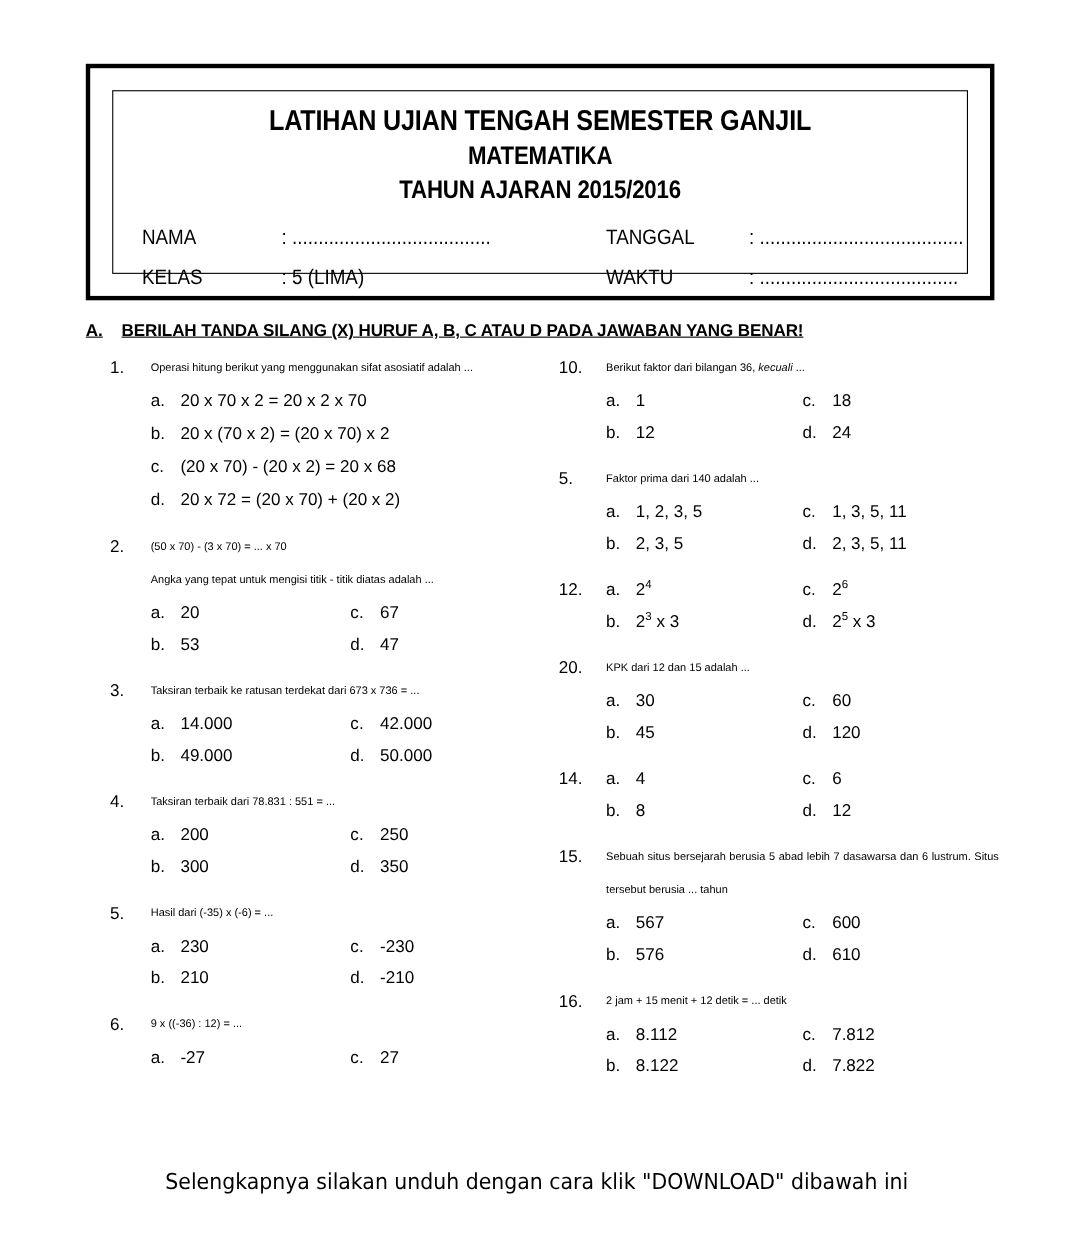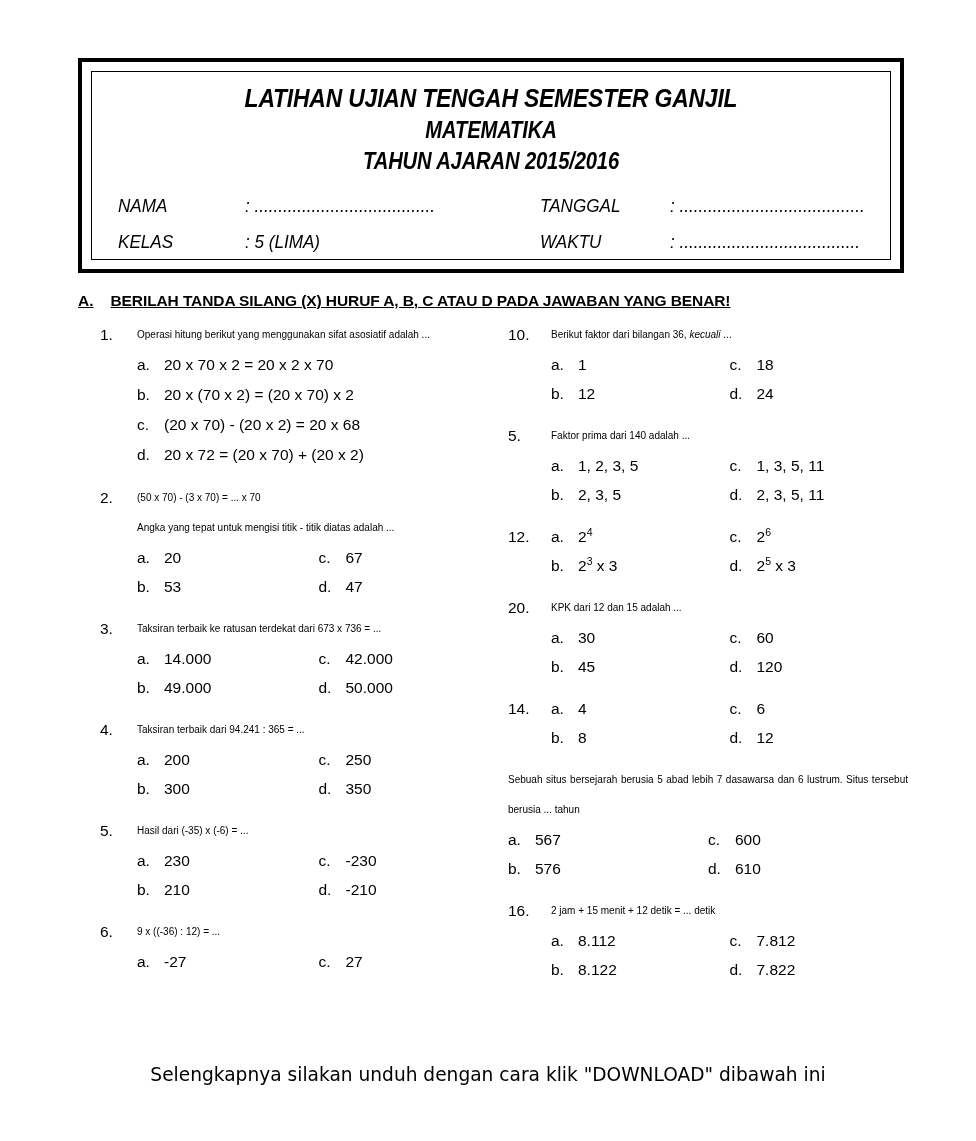--- a/index.html
+++ b/index.html
@@ -18,22 +18,21 @@
   }
 
   
   .header-box {
     position: absolute;
     left: 78px;
     top: 58px;
     width: 826px;
     height: 215px;
     border: 4px solid #000;
-    padding: 9px;
-    font-style: italic;
+    padding: 20px;
   }
   .header-box-inner {
     width: 100%;
     height: 100%;
     border: 1px solid #000;
     padding: 9px 26px 0 26px;
   }
 
   .title-line {
     text-align: center;
@@ -239,21 +238,21 @@
             <div class="opt">
               <span class="opt-key">d.</span>
               <span class="opt-val">50.000</span>
             </div>
           </div>
         </div>
       </div>
       <div class="q">
         <div class="q-num">4.</div>
         <div class="q-body">
-          <div class="q-text">Taksiran terbaik dari 94.241 : 365 = ...</div>
+          <div class="q-text">Taksiran terbaik dari 78.831 : 551 = ...</div>
           <div class="opts-grid">
             <div class="opt">
               <span class="opt-key">a.</span>
               <span class="opt-val">200</span>
             </div>
             <div class="opt">
               <span class="opt-key">c.</span>
               <span class="opt-val">250</span>
             </div>
             <div class="opt">
@@ -421,20 +420,21 @@
               <span class="opt-val">8</span>
             </div>
             <div class="opt">
               <span class="opt-key">d.</span>
               <span class="opt-val">12</span>
             </div>
           </div>
         </div>
       </div>
       <div class="q">
+        <div class="q-num wide">15.</div>
         <div class="q-body">
           <div class="q-text justify">Sebuah situs bersejarah berusia 5 abad lebih 7 dasawarsa dan 6 lustrum. Situs tersebut berusia ... tahun</div>
           <div class="opts-grid">
             <div class="opt">
               <span class="opt-key">a.</span>
               <span class="opt-val">567</span>
             </div>
             <div class="opt">
               <span class="opt-key">c.</span>
               <span class="opt-val">600</span>

